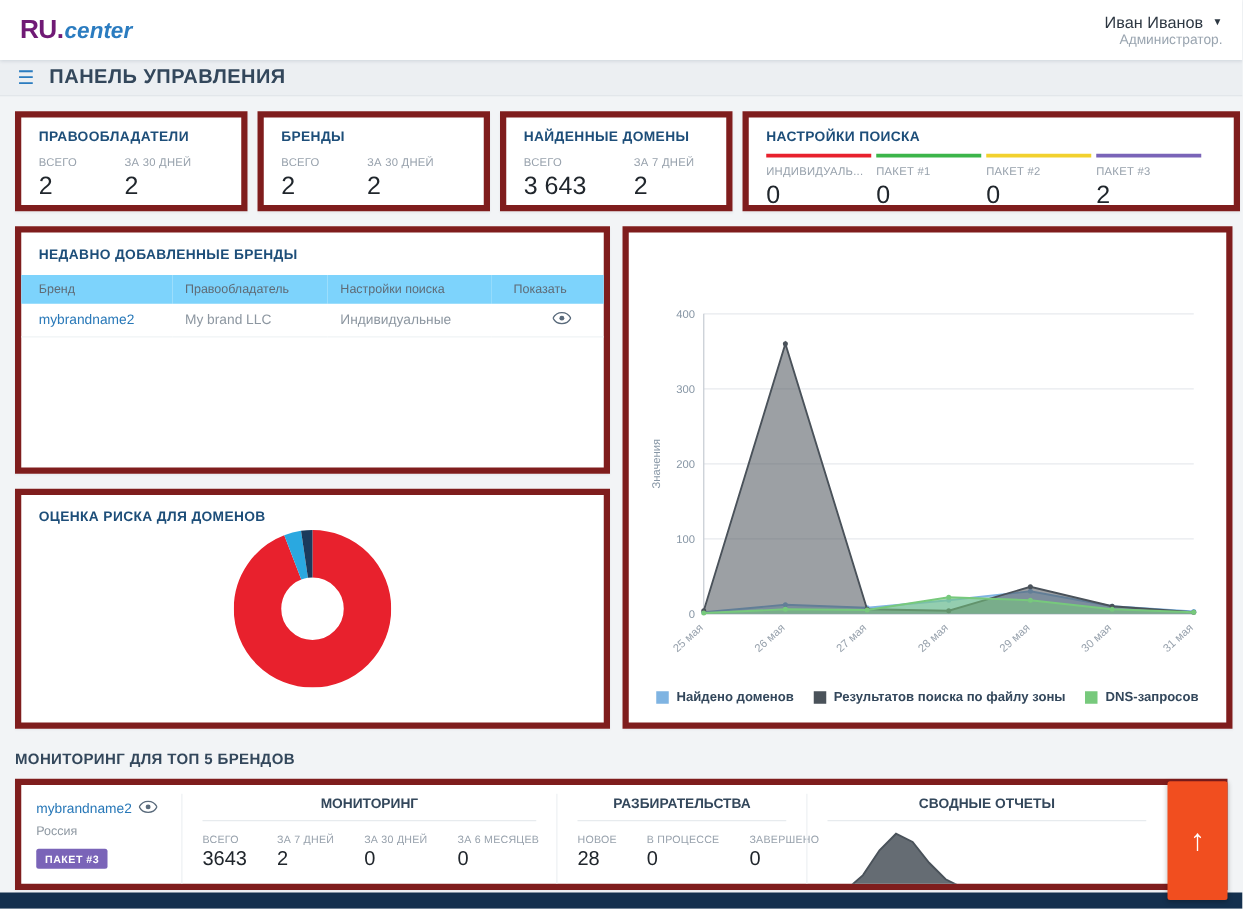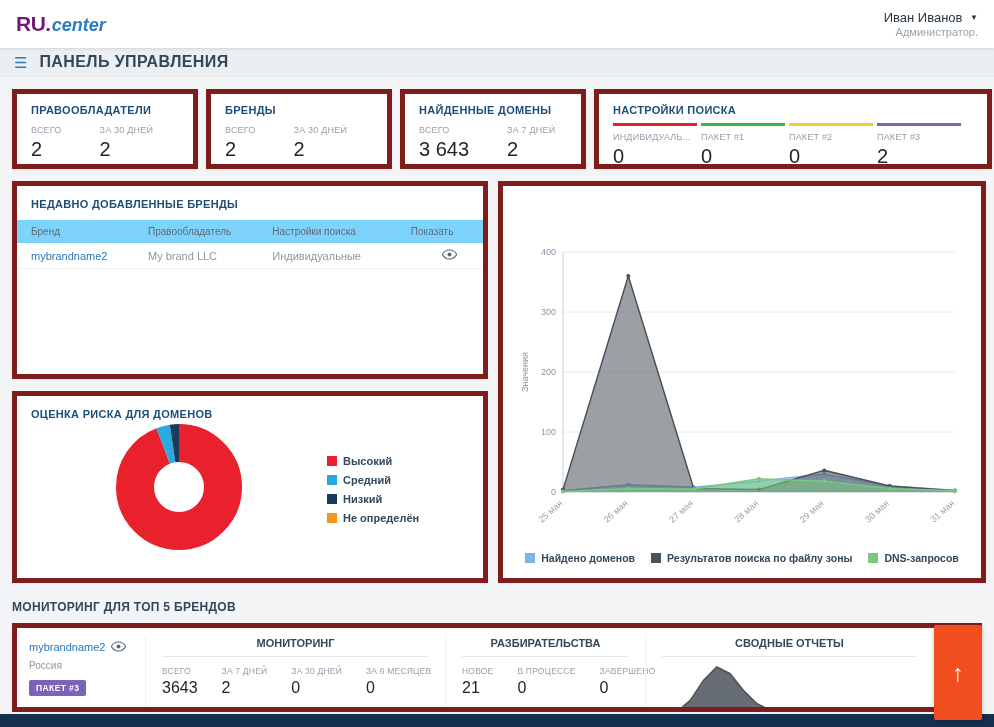--- a/index.html
+++ b/index.html
@@ -214,38 +214,20 @@
 
       <div class="card risk-card">
         <div class="card-title">ОЦЕНКА РИСКА ДЛЯ ДОМЕНОВ</div>
         <div class="risk-body">
           <div class="donut-wrap">
             <div><svg width="126" height="126">
                   <circle cx="63" cy="63" r="44" fill="none" stroke="#e8212d" stroke-width="38" stroke-dasharray="259.87 16.59" stroke-dashoffset="0.00" transform="rotate(-90 63 63)"></circle>
                   <circle cx="63" cy="63" r="44" fill="none" stroke="#2aa8e0" stroke-width="38" stroke-dasharray="9.68 266.78" stroke-dashoffset="-259.87" transform="rotate(-90 63 63)"></circle>
                   <circle cx="63" cy="63" r="44" fill="none" stroke="#1b3a5c" stroke-width="38" stroke-dasharray="6.91 269.55" stroke-dashoffset="-269.55" transform="rotate(-90 63 63)"></circle>
                 </svg></div>
-          </div>
-          <div class="risk-legend">
-            <span class="legend-item">
-              <i class="swatch" style="background: rgb(232, 33, 45);"></i>
-              <span>Высокий</span>
-            </span>
-            <span class="legend-item">
-              <i class="swatch" style="background: rgb(42, 168, 224);"></i>
-              <span>Средний</span>
-            </span>
-            <span class="legend-item">
-              <i class="swatch" style="background: rgb(27, 58, 92);"></i>
-              <span>Низкий</span>
-            </span>
-            <span class="legend-item">
-              <i class="swatch" style="background: rgb(247, 148, 29);"></i>
-              <span>Не определён</span>
-            </span>
           </div>
         </div>
       </div>
     </div>
 
     <div class="card monitoring-card">
       <div class="chart-wrap">
         <div><svg width="450" height="302" font-family="'Liberation Sans',sans-serif">
               <line x1="46" x2="438" y1="250" y2="250" stroke="#e7eaee"></line>
               <text x="39" y="253" font-size="9" fill="#8796a5" text-anchor="end">0</text>
@@ -350,21 +332,21 @@
           <div class="tb-stat-value">0</div>
         </div>
       </div>
     </div>
 
     <div class="tb-section tb-proceedings">
       <div class="tb-section-title">РАЗБИРАТЕЛЬСТВА</div>
       <div class="tb-stats">
         <div class="tb-stat">
           <div class="tb-stat-label">НОВОЕ</div>
-          <div class="tb-stat-value">21</div>
+          <div class="tb-stat-value">28</div>
         </div>
         <div class="tb-stat">
           <div class="tb-stat-label">В ПРОЦЕССЕ</div>
           <div class="tb-stat-value">0</div>
         </div>
         <div class="tb-stat">
           <div class="tb-stat-label">ЗАВЕРШЕНО</div>
           <div class="tb-stat-value">0</div>
         </div>
       </div>

